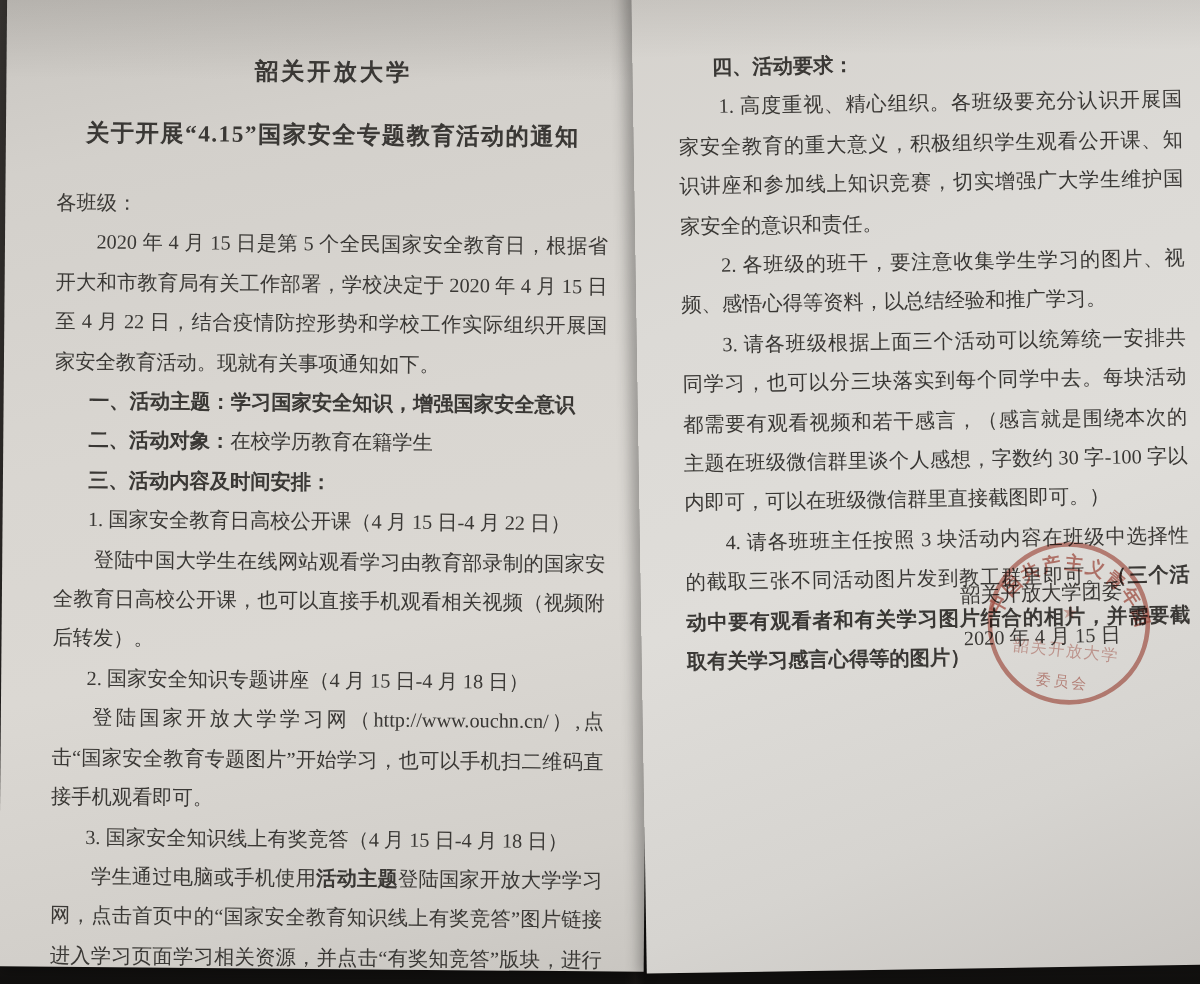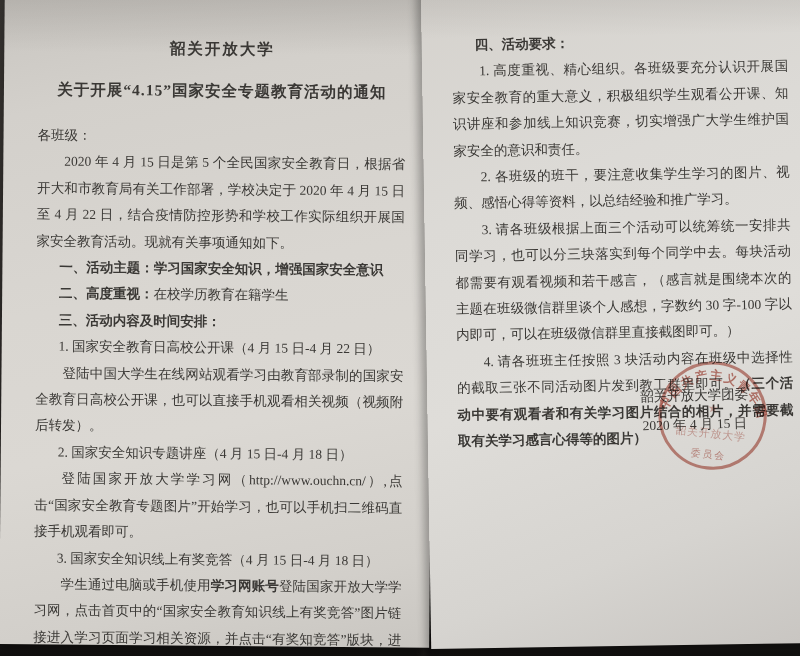--- a/index.html
+++ b/index.html
@@ -91,28 +91,28 @@
 
 <div class="scene">
   <div class="seam-shadow"></div>
 
   <div class="paper paper-left">
     <h1 class="doc-org">韶关开放大学</h1>
     <h2 class="doc-title">关于开展“4.15”国家安全专题教育活动的通知</h2>
     <p class="salutation">各班级：</p>
     <p class="body-para">2020 年 4 月 15 日是第 5 个全民国家安全教育日，根据省开大和市教育局有关工作部署，学校决定于 2020 年 4 月 15 日至 4 月 22 日，结合疫情防控形势和学校工作实际组织开展国家安全教育活动。现就有关事项通知如下。</p>
     <p class="section-head">一、活动主题：学习国家安全知识，增强国家安全意识</p>
-    <p class="section-mixed"><span class="bold">二、高度重视：</span><span>在校学历教育在籍学生</span></p>
+    <p class="section-mixed"><span class="bold">二、活动对象：</span><span>在校学历教育在籍学生</span></p>
     <p class="section-head">三、活动内容及时间安排：</p>
     <p class="item-head">1.  国家安全教育日高校公开课（4 月 15 日-4 月 22 日）</p>
     <p class="body-para">登陆中国大学生在线网站观看学习由教育部录制的国家安全教育日高校公开课，也可以直接手机观看相关视频（视频附后转发）。</p>
     <p class="item-head">2.  国家安全知识专题讲座（4 月 15 日-4 月 18 日）</p>
     <p class="body-para">登陆国家开放大学学习网（http://www.ouchn.cn/）,点击“国家安全教育专题图片”开始学习，也可以手机扫二维码直接手机观看即可。</p>
     <p class="item-head">3.  国家安全知识线上有奖竞答（4 月 15 日-4 月 18 日）</p>
-    <p class="body-para"><span>学生通过电脑或手机使用</span><span class="bold">学习网账号</span><span>登陆国家开放大学学习网，点击首页中的“国家安全教育知识线上有奖竞答”图片链接进入学习页面学习相关资源，并点击“有奖知竞答”版块，进行答题。活动奖项设有特等奖、一、二、三等奖共计 100 名，最高奖品价值 500 元。</span></p>
+    <p class="body-para"><span>学生通过电脑或手机使用</span><span class="bold">活动主题</span><span>登陆国家开放大学学习网，点击首页中的“国家安全教育知识线上有奖竞答”图片链接进入学习页面学习相关资源，并点击“有奖知竞答”版块，进行答题。活动奖项设有特等奖、一、二、三等奖共计 100 名，最高奖品价值 500 元。</span></p>
   </div>
 
   <div class="paper paper-right">
     <p class="section-head">四、活动要求：</p>
     <p class="body-para">1.  高度重视、精心组织。各班级要充分认识开展国家安全教育的重大意义，积极组织学生观看公开课、知识讲座和参加线上知识竞赛，切实增强广大学生维护国家安全的意识和责任。</p>
     <p class="body-para">2.  各班级的班干，要注意收集学生学习的图片、视频、感悟心得等资料，以总结经验和推广学习。</p>
     <p class="body-para">3.  请各班级根据上面三个活动可以统筹统一安排共同学习，也可以分三块落实到每个同学中去。每块活动都需要有观看视频和若干感言，（感言就是围绕本次的主题在班级微信群里谈个人感想，字数约 30 字-100 字以内即可，可以在班级微信群里直接截图即可。）</p>
     <p class="body-para"><span>4.  请各班班主任按照 3 块活动内容在班级中选择性的截取三张不同活动图片发到教工群里即可。</span><span class="bold">（三个活动中要有观看者和有关学习图片结合的相片，并需要截取有关学习感言心得等的图片）</span></p>
 
     <div class="signature">

